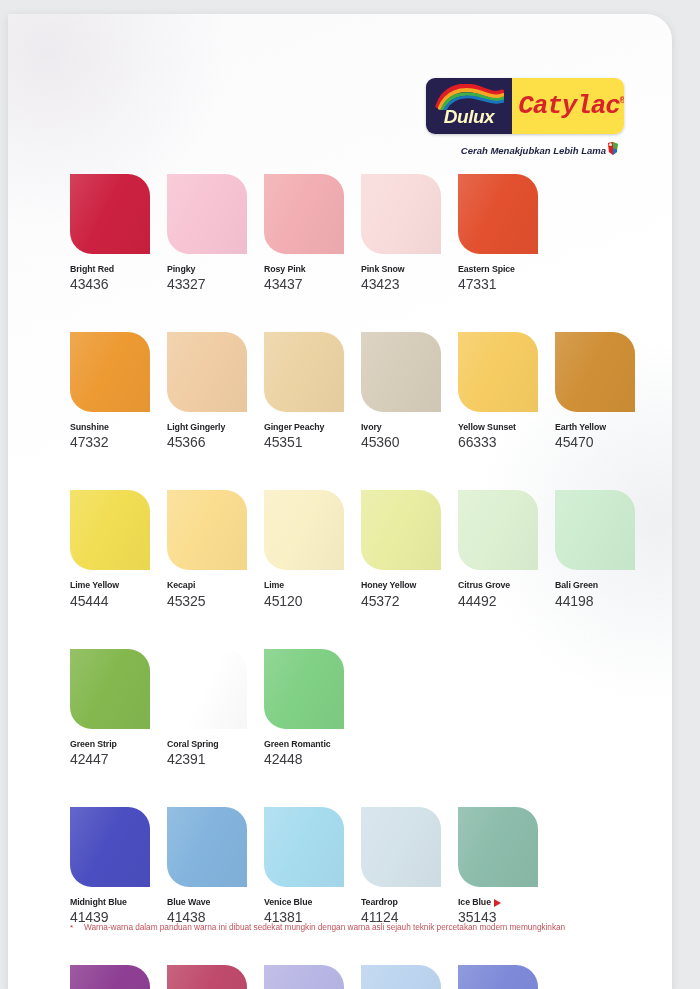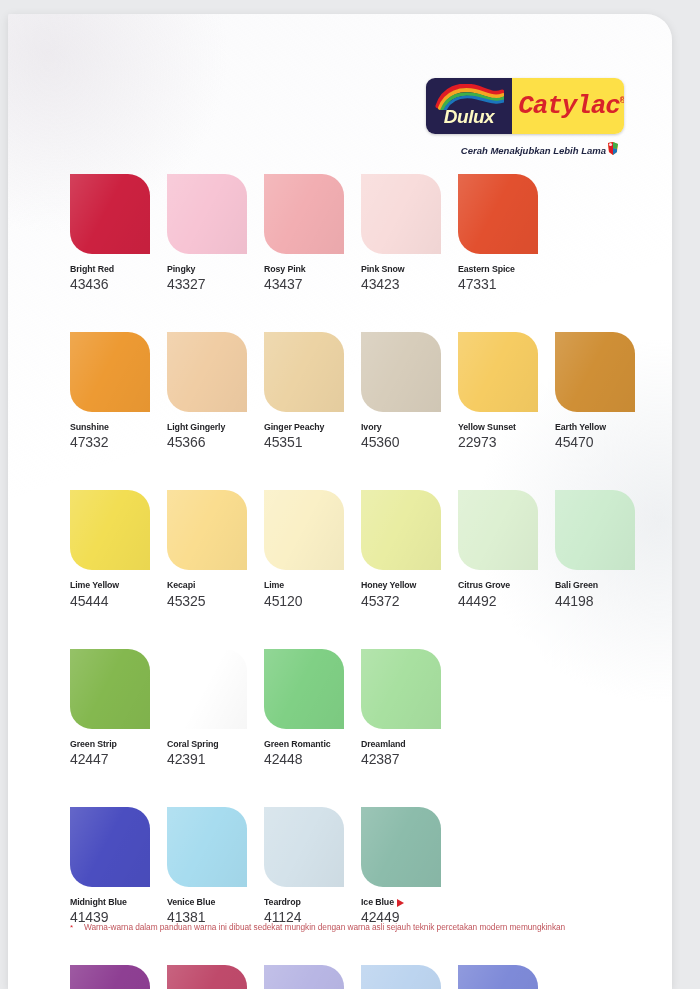--- a/index.html
+++ b/index.html
@@ -286,21 +286,21 @@
         <div class="chip-name">
             <span>Ivory</span>
           </div>
         <div class="chip-code">45360</div>
       </div>
       <div class="cell">
         <div class="chip" style="background: rgb(246, 204, 98);"></div>
         <div class="chip-name">
             <span>Yellow Sunset</span>
           </div>
-        <div class="chip-code">22973</div>
+        <div class="chip-code">66333</div>
       </div>
       <div class="cell">
         <div class="chip" style="background: rgb(207, 143, 54);"></div>
         <div class="chip-name">
             <span>Earth Yellow</span>
           </div>
         <div class="chip-code">45470</div>
       </div>
     </div>
 
@@ -364,36 +364,36 @@
           </div>
         <div class="chip-code">42391</div>
       </div>
       <div class="cell">
         <div class="chip" style="background: rgb(128, 208, 133);"></div>
         <div class="chip-name">
             <span>Green Romantic</span>
           </div>
         <div class="chip-code">42448</div>
       </div>
-      <div class="cell">
-        <div class="chip" style="background: rgb(168, 224, 160);"></div>
-        <div class="chip-name">
-            <span>Dreamland</span>
-          </div>
-        <div class="chip-code">42387</div>
-      </div>
     </div>
 
     <div class="row">
       <div class="cell">
         <div class="chip" style="background: rgb(75, 78, 192);"></div>
         <div class="chip-name">
             <span>Midnight Blue</span>
           </div>
         <div class="chip-code">41439</div>
+      </div>
+      <div class="cell">
+        <div class="chip" style="background: rgb(131, 180, 221);"></div>
+        <div class="chip-name">
+            <span>Blue Wave</span>
+          </div>
+        <div class="chip-code">41438</div>
       </div>
       <div class="cell">
         <div class="chip" style="background: rgb(167, 220, 239);"></div>
         <div class="chip-name">
             <span>Venice Blue</span>
           </div>
         <div class="chip-code">41381</div>
       </div>
       <div class="cell">
         <div class="chip" style="background: rgb(212, 226, 234);"></div>
@@ -403,21 +403,21 @@
         <div class="chip-code">41124</div>
       </div>
       <div class="cell">
         <div class="chip" style="background: rgb(140, 188, 171);"></div>
         <div class="chip-name">
           <span>Ice Blue</span>
           <svg class="marker-icon" viewBox="0 0 7 8">
               <path d="M0 0 L7 4 L0 8 Z" fill="#d8232a"></path>
             </svg>
         </div>
-        <div class="chip-code">42449</div>
+        <div class="chip-code">35143</div>
       </div>
     </div>
 
     <div class="row">
       <div class="cell">
         <div class="chip" style="background: rgb(142, 63, 147);"></div>
 
       </div>
       <div class="cell">
         <div class="chip" style="background: rgb(191, 74, 107);"></div>

